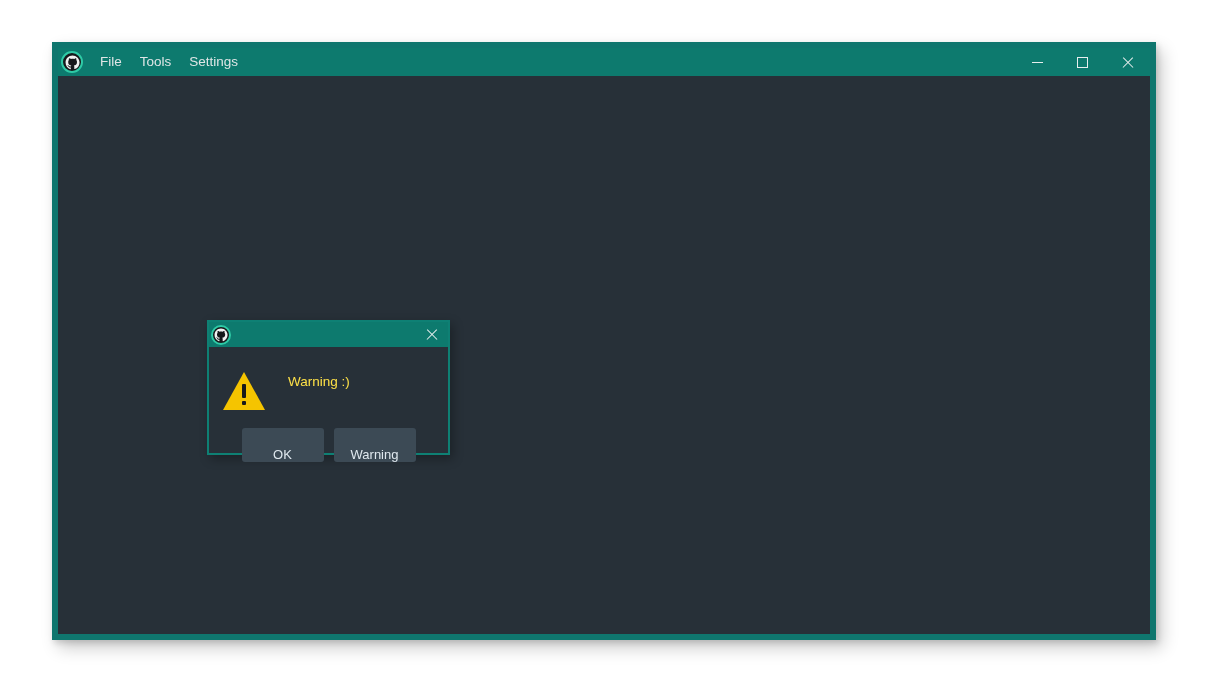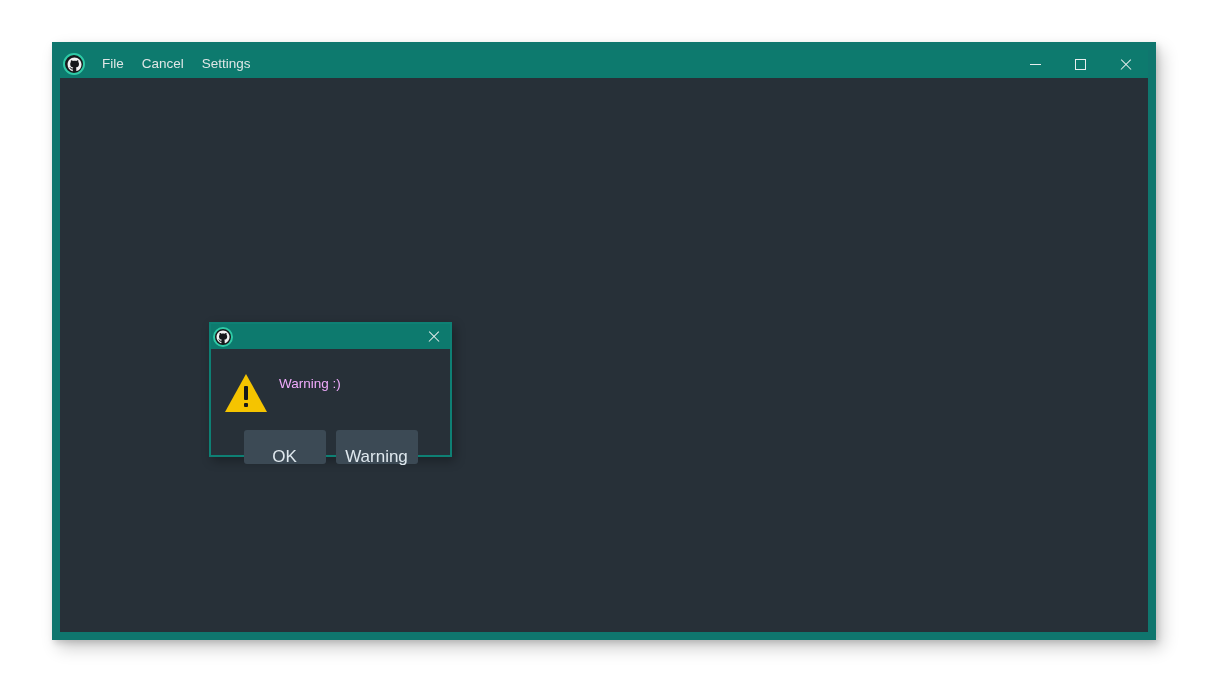--- a/index.html
+++ b/index.html
@@ -20,21 +20,21 @@
   }
 
   
   #app-window {
     position: absolute;
     left: 52px;
     top: 42px;
     width: 1104px;
     height: 598px;
     background: #273038;
-    border: 8px solid #0f766e;
+    border: 6px solid #0f766e;
     box-shadow: 6px 8px 16px rgba(0,0,0,0.20), 2px 3px 6px rgba(0,0,0,0.14);
   }
 
   
   #titlebar {
     position: relative;
     height: 28px;
     background: #0d7a6e;
     display: flex;
     align-items: center;
@@ -171,23 +171,23 @@
   #warning-icon {
     position: absolute;
     left: 13px;
     top: 24px;
     width: 44px;
     height: 40px;
   }
 
   #dialog-message {
     position: absolute;
-    left: 68px;
+    left: 79px;
     top: 26px;
-    color: #f0abfc;
+    color: #fde047;
     font-size: 13.5px;
     line-height: 18px;
     white-space: pre-wrap;
   }
 
   #dialog-buttons {
     position: absolute;
     left: 0;
     right: 0;
     top: 81px;
@@ -197,21 +197,21 @@
   }
 
   .dlg-btn {
     min-width: 82px;
     height: 28px;
     background: #3c4a55;
     border: none;
     border-radius: 3px;
     color: #dfe8ee;
     font-family: "Liberation Sans", sans-serif;
-    font-size: 17px;
+    font-size: 13px;
     line-height: 20px;
     text-align: center;
     cursor: default;
     padding: 17px 6px;
   }
 </style>
 </head>
 <body>
 
 <div id="screen">
@@ -221,21 +221,21 @@
     <div id="titlebar">
 
       <div class="app-logo">
         <svg width="15" height="15" viewBox="0 0 16 16" aria-hidden="true">
           <path fill="#f2f2f2" d="M8 0.6C3.9 0.6 0.6 3.9 0.6 8c0 3.3 2.1 6.1 5.1 7.1 0.4 0.1 0.5-0.2 0.5-0.4 0-0.2 0-0.7 0-1.4-2.1 0.4-2.5-1-2.5-1-0.3-0.9-0.8-1.1-0.8-1.1-0.7-0.5 0.1-0.5 0.1-0.5 0.7 0.1 1.1 0.8 1.1 0.8 0.7 1.2 1.8 0.8 2.2 0.6 0.1-0.5 0.3-0.8 0.5-1-1.7-0.2-3.4-0.8-3.4-3.7 0-0.8 0.3-1.5 0.8-2-0.1-0.2-0.3-1 0.1-2 0 0 0.6-0.2 2 0.8 0.6-0.2 1.2-0.2 1.8-0.2 0.6 0 1.2 0.1 1.8 0.2 1.4-0.9 2-0.8 2-0.8 0.4 1 0.1 1.8 0.1 2 0.5 0.5 0.8 1.2 0.8 2 0 2.9-1.7 3.5-3.4 3.7 0.3 0.2 0.5 0.7 0.5 1.4 0 1 0 1.8 0 2.1 0 0.2 0.1 0.4 0.5 0.4 3-1 5.1-3.8 5.1-7.1C15.4 3.9 12.1 0.6 8 0.6z"></path>
         </svg>
       </div>
 
       <div class="menu-items">
         <div class="menu-item">File</div>
-        <div class="menu-item">Cancel</div>
+        <div class="menu-item">Tools</div>
         <div class="menu-item">Settings</div>
       </div>
 
       <div class="win-controls">
         <div class="win-btn">
           <span class="glyph-min"></span>
         </div>
         <div class="win-btn">
           <span class="glyph-max"></span>
         </div>

